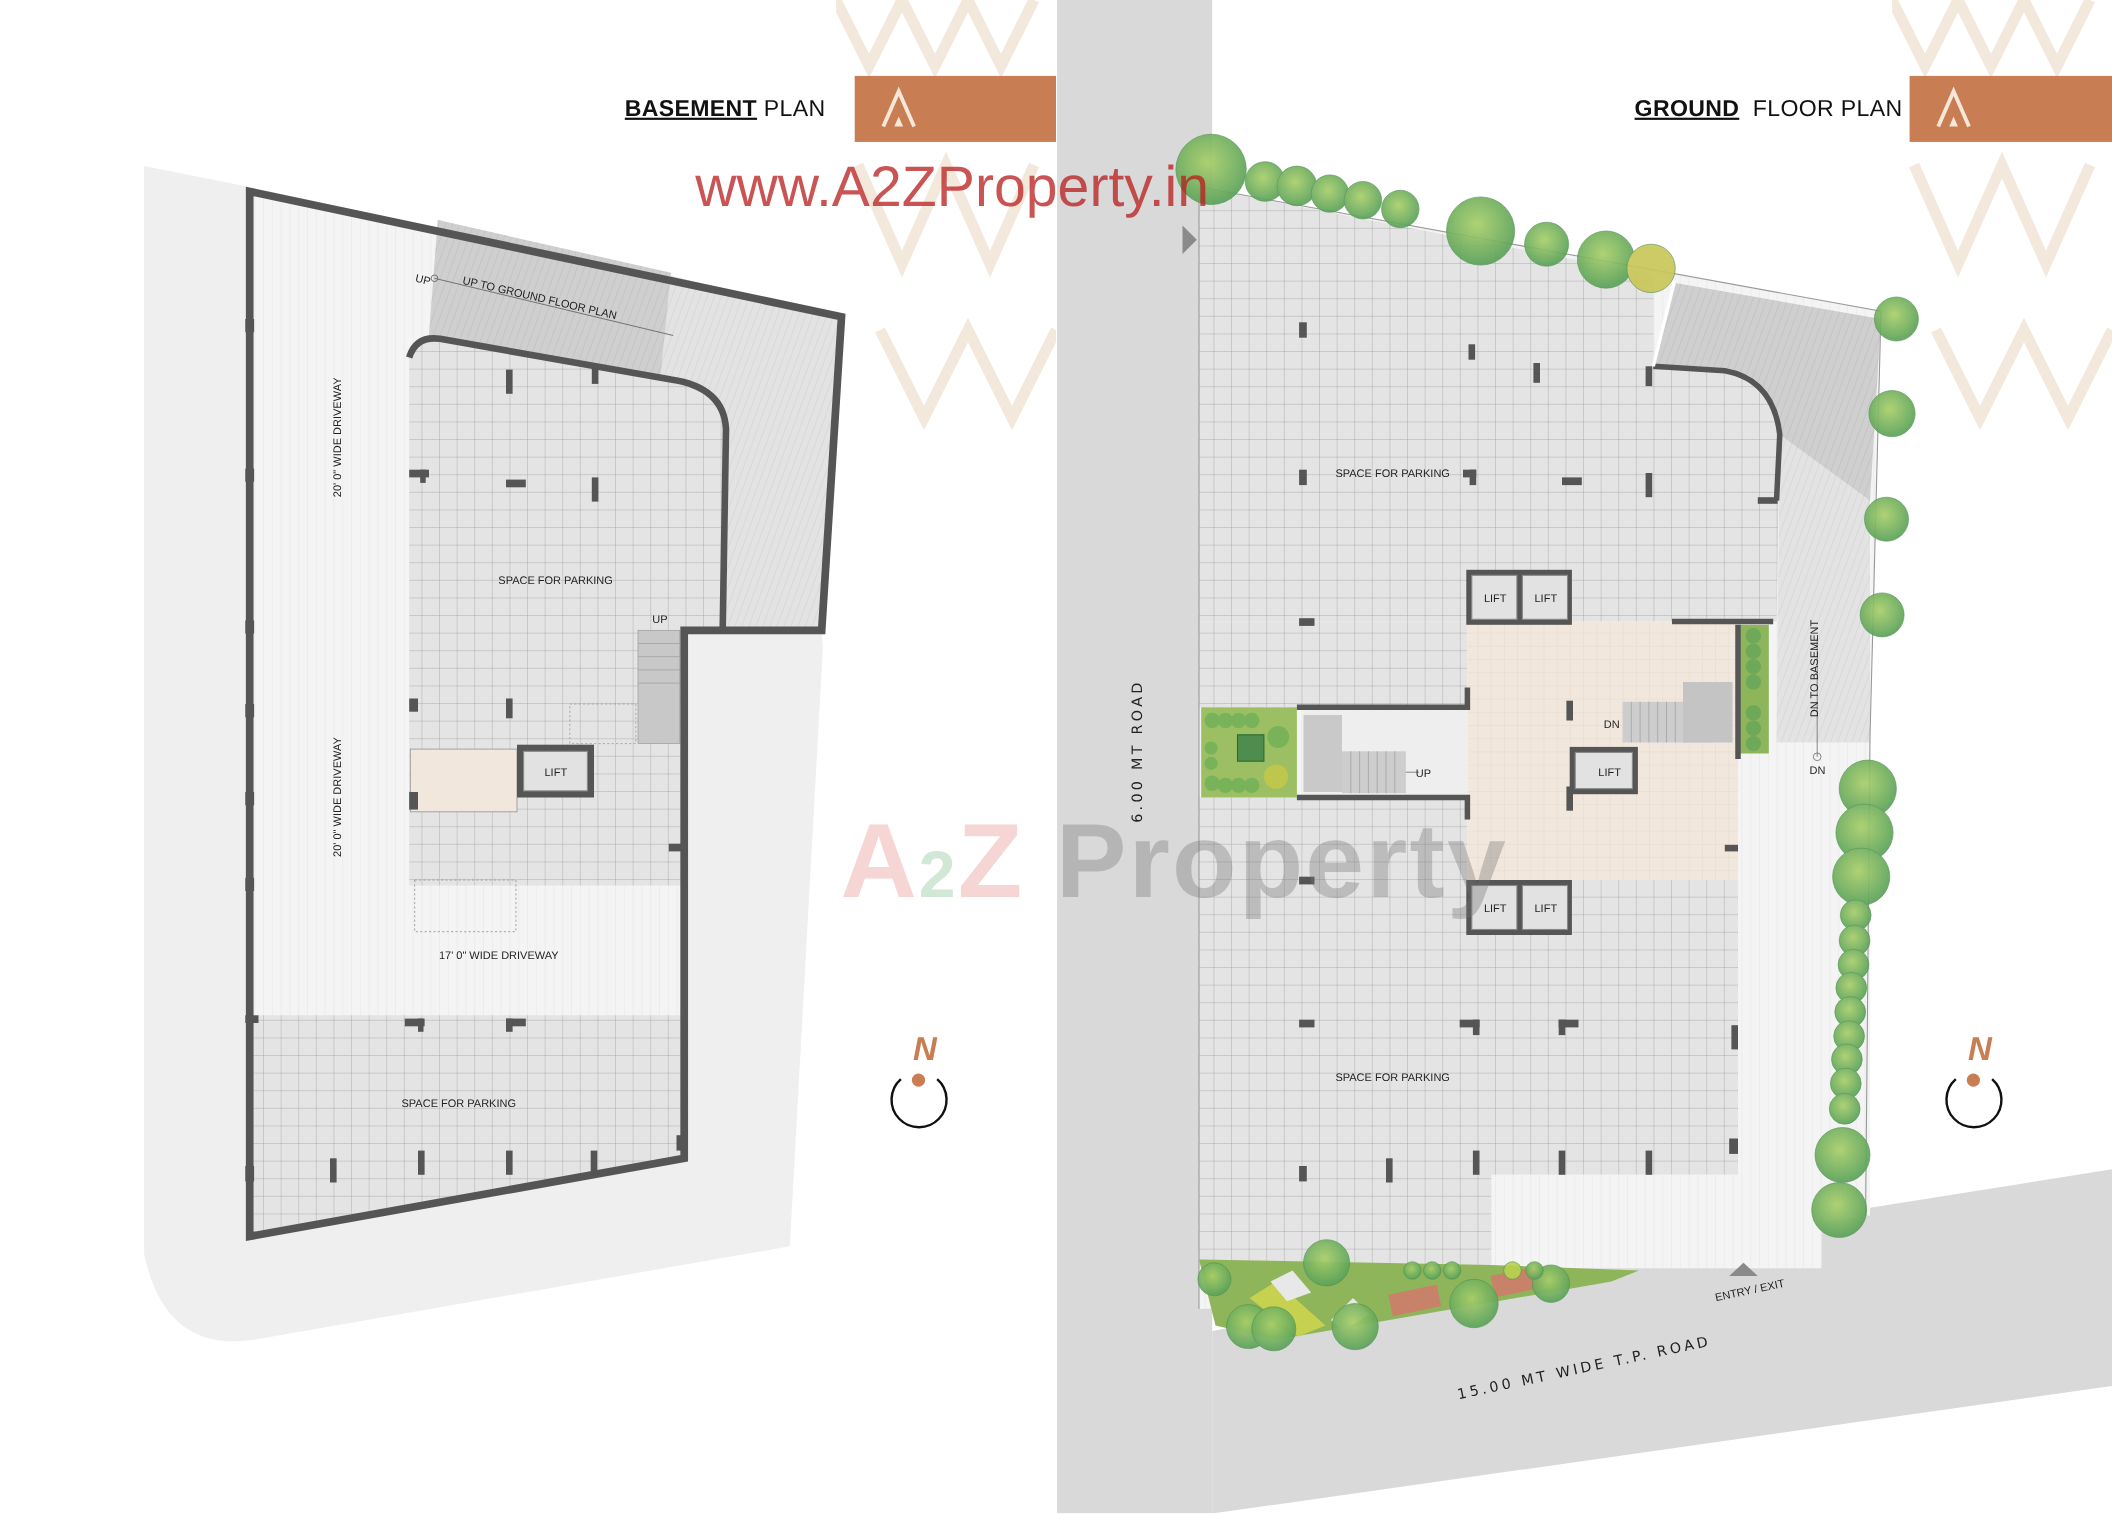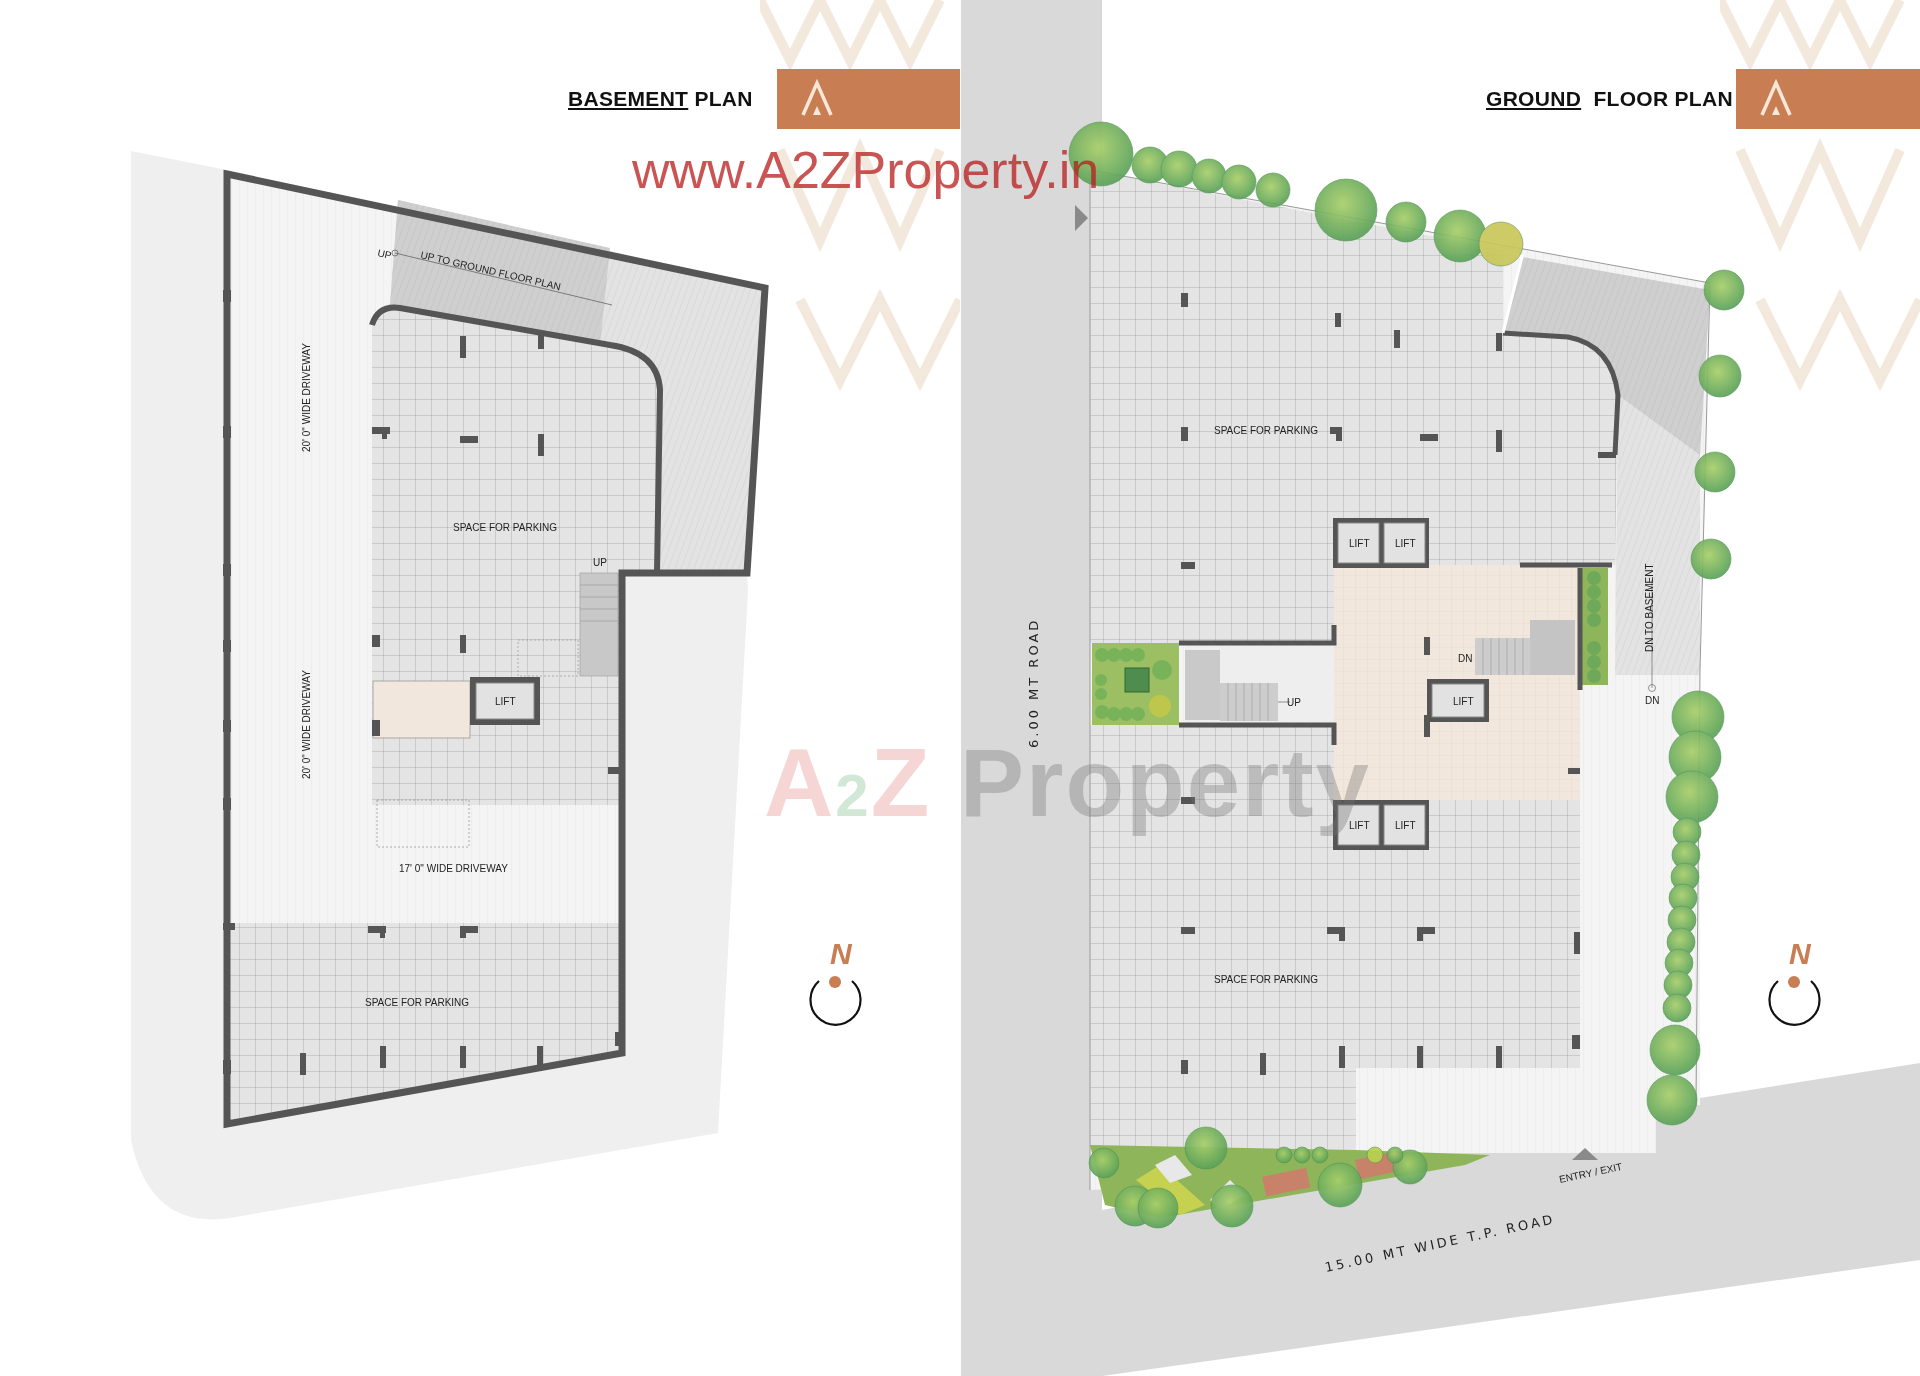--- a/index.html
+++ b/index.html
@@ -1,20 +1,20 @@
 <!DOCTYPE html>
 <html><head>
 <meta charset="utf-8">
 <style>
   html,body{margin:0;padding:0;}
   body{width:1920px;height:1376px;position:relative;overflow:hidden;background:#ffffff;font-family:"Liberation Sans",sans-serif;}
   .abs{position:absolute;}
   .title{position:absolute;font-size:21px;letter-spacing:0.3px;color:#111;white-space:nowrap;}
   .title b{font-weight:900;text-decoration:underline;}
-  .title span.light{font-weight:700;}
+  .title span.light{font-weight:400;}
   .badge{position:absolute;background:#c87d52;height:60px;}
   .plan-label{font-family:"Liberation Sans",sans-serif;font-size:10px;fill:#222;}
   .road-label{font-family:"DejaVu Sans",sans-serif;font-size:13px;letter-spacing:3px;fill:#222;}
   .wm-url{position:absolute;font-size:52px;color:#b91c1c;opacity:.75;white-space:nowrap;left:632px;top:140px;}
   .wm-logo{position:absolute;left:764px;top:728px;font-size:96px;font-weight:700;white-space:nowrap;opacity:.35;letter-spacing:2px;}
   .compass-n{font-family:"Liberation Sans",sans-serif;font-weight:700;font-style:italic;font-size:30px;fill:#c87d52;}
   svg text{user-select:none;}
 </style>
 </head>
 <body>

